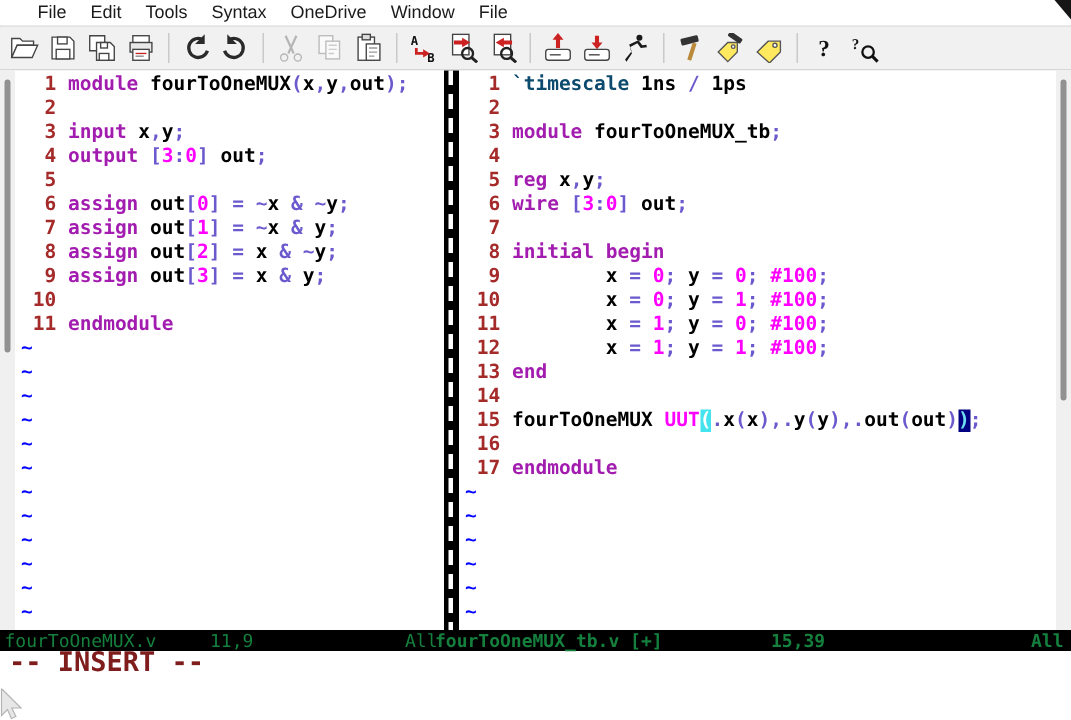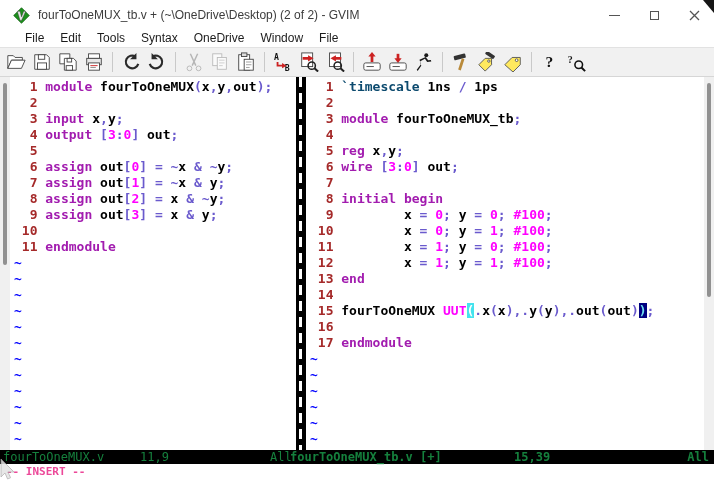--- a/index.html
+++ b/index.html
@@ -59,51 +59,31 @@
   
   .statusline { flex:0 0 14px; background:#000; color:#15803d; position:relative;
     font-family:"DejaVu Sans Mono", monospace; font-size:12px; line-height:14px; }
   .statusline span { position:absolute; white-space:pre; }
   .st-lfile { left:3px; }  .st-lpos { left:140px; }  .st-lall { left:270px; }
   .st-rfile { left:290px; font-weight:bold; } .st-rpos { left:514px; font-weight:bold; }
   .st-rall { right:5px; font-weight:bold; }
 
   
   .cmdline { flex:1 1 auto; background:#fff; font-family:"DejaVu Sans Mono", monospace;
-    font-size:11px; font-weight:bold; color:#ec4899; padding-left:6px; line-height:16px; }
+    font-size:18px; font-weight:bold; color:#7f1d1d; padding-left:6px; line-height:16px; }
 
   .mouse-ptr { position:absolute; left:0; bottom:0; opacity:.85; pointer-events:none; }
   .corner-wedge { position:absolute; top:0; right:0; width:0; height:0;
     border-top:13px solid #161616; border-left:11px solid transparent; }
 </style>
 </head>
 <body>
 
 <div class="window">
 
-  <div class="titlebar">
-    <svg class="vim-icon" viewBox="0 0 24 24">
-      <path d="M12 1 L23 12 L12 23 L1 12 Z" fill="#1d8f1d" stroke="#0c5a0c"></path>
-      <path d="M6 6h4l2 8 3-8h3l-6 13h-2z" fill="#e8e8e8" stroke="#333" stroke-width="0.6"></path>
-    </svg>
-    <span class="title-text">fourToOneMUX_tb.v + (~\OneDrive\Desktop) (2 of 2) - GVIM</span>
-    <div class="win-controls">
-      <div class="win-btn">
-          <span class="min-glyph"></span>
-        </div>
-      <div class="win-btn">
-          <span class="max-glyph"></span>
-        </div>
-      <div class="win-btn">
-        <svg width="11" height="11" viewBox="0 0 11 11">
-            <path d="M1 1l9 9M10 1l-9 9" stroke="#555" stroke-width="1.3"></path>
-          </svg>
-      </div>
-    </div>
-  </div>
 
   <div class="menubar" id="menubar">
       <span class="menu-item">File</span>
       <span class="menu-item">Edit</span>
       <span class="menu-item">Tools</span>
       <span class="menu-item">Syntax</span>
       <span class="menu-item">OneDrive</span>
       <span class="menu-item">Window</span>
       <span class="menu-item">File</span>
     </div>

